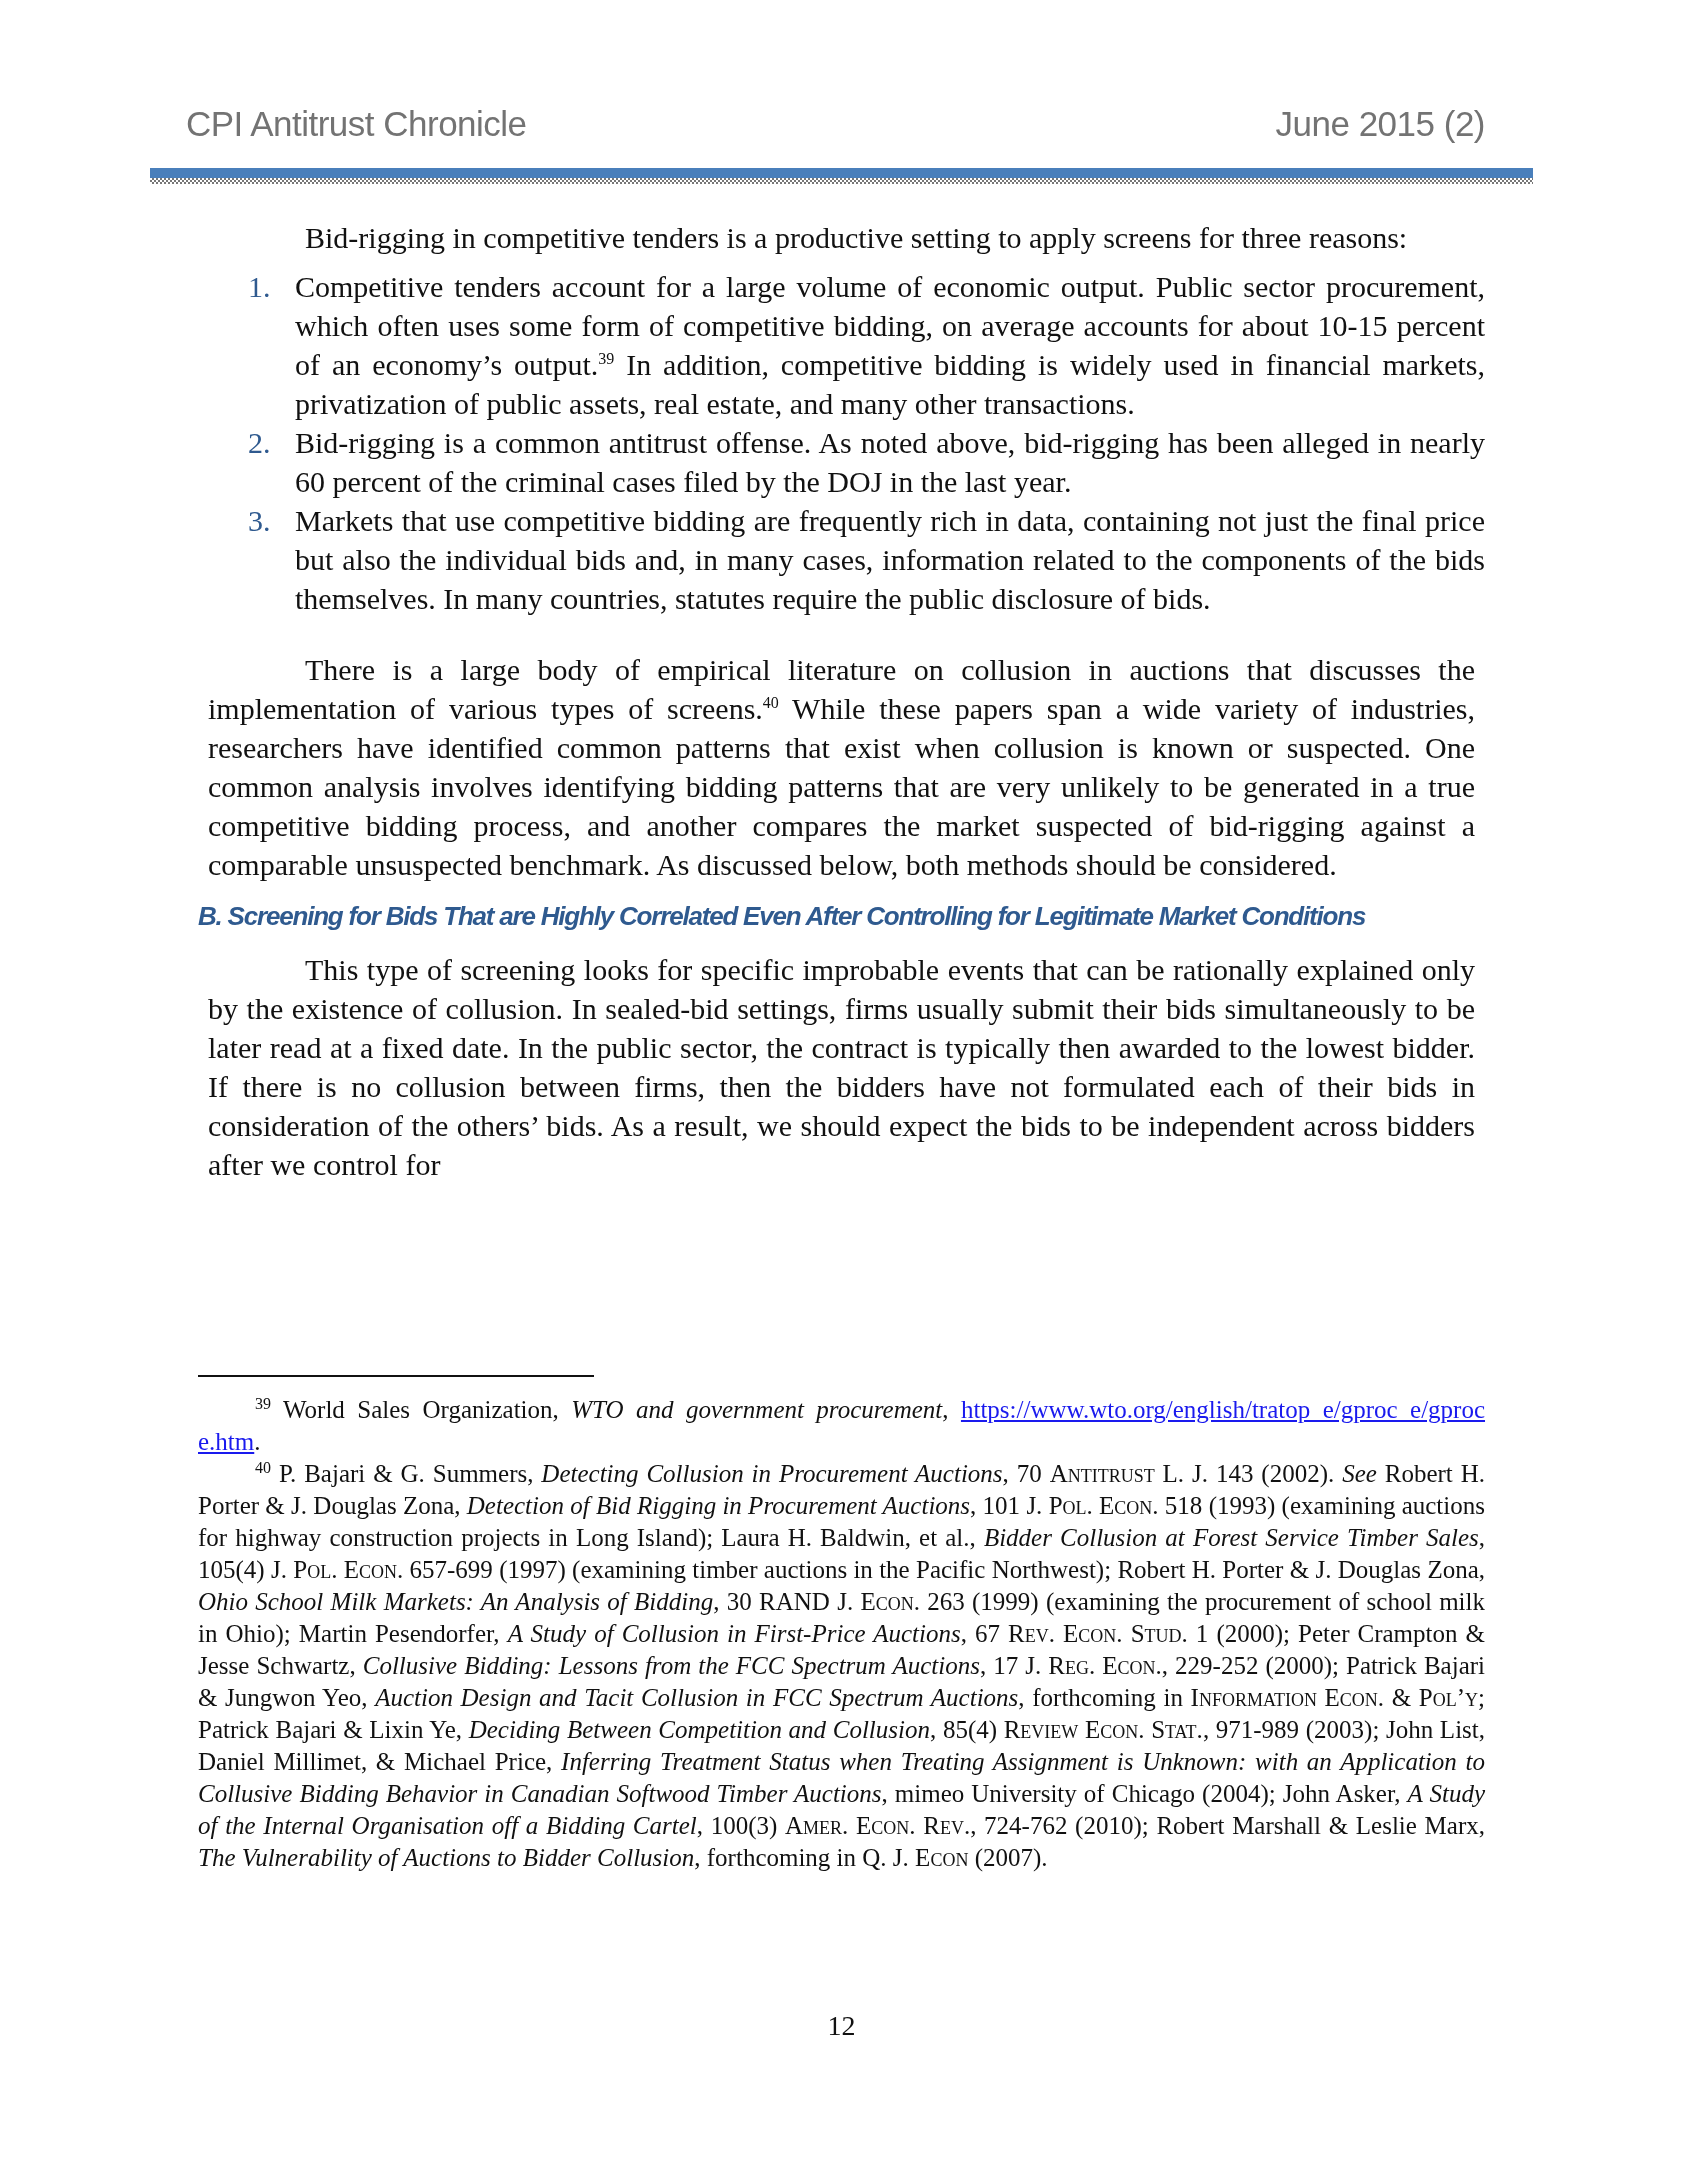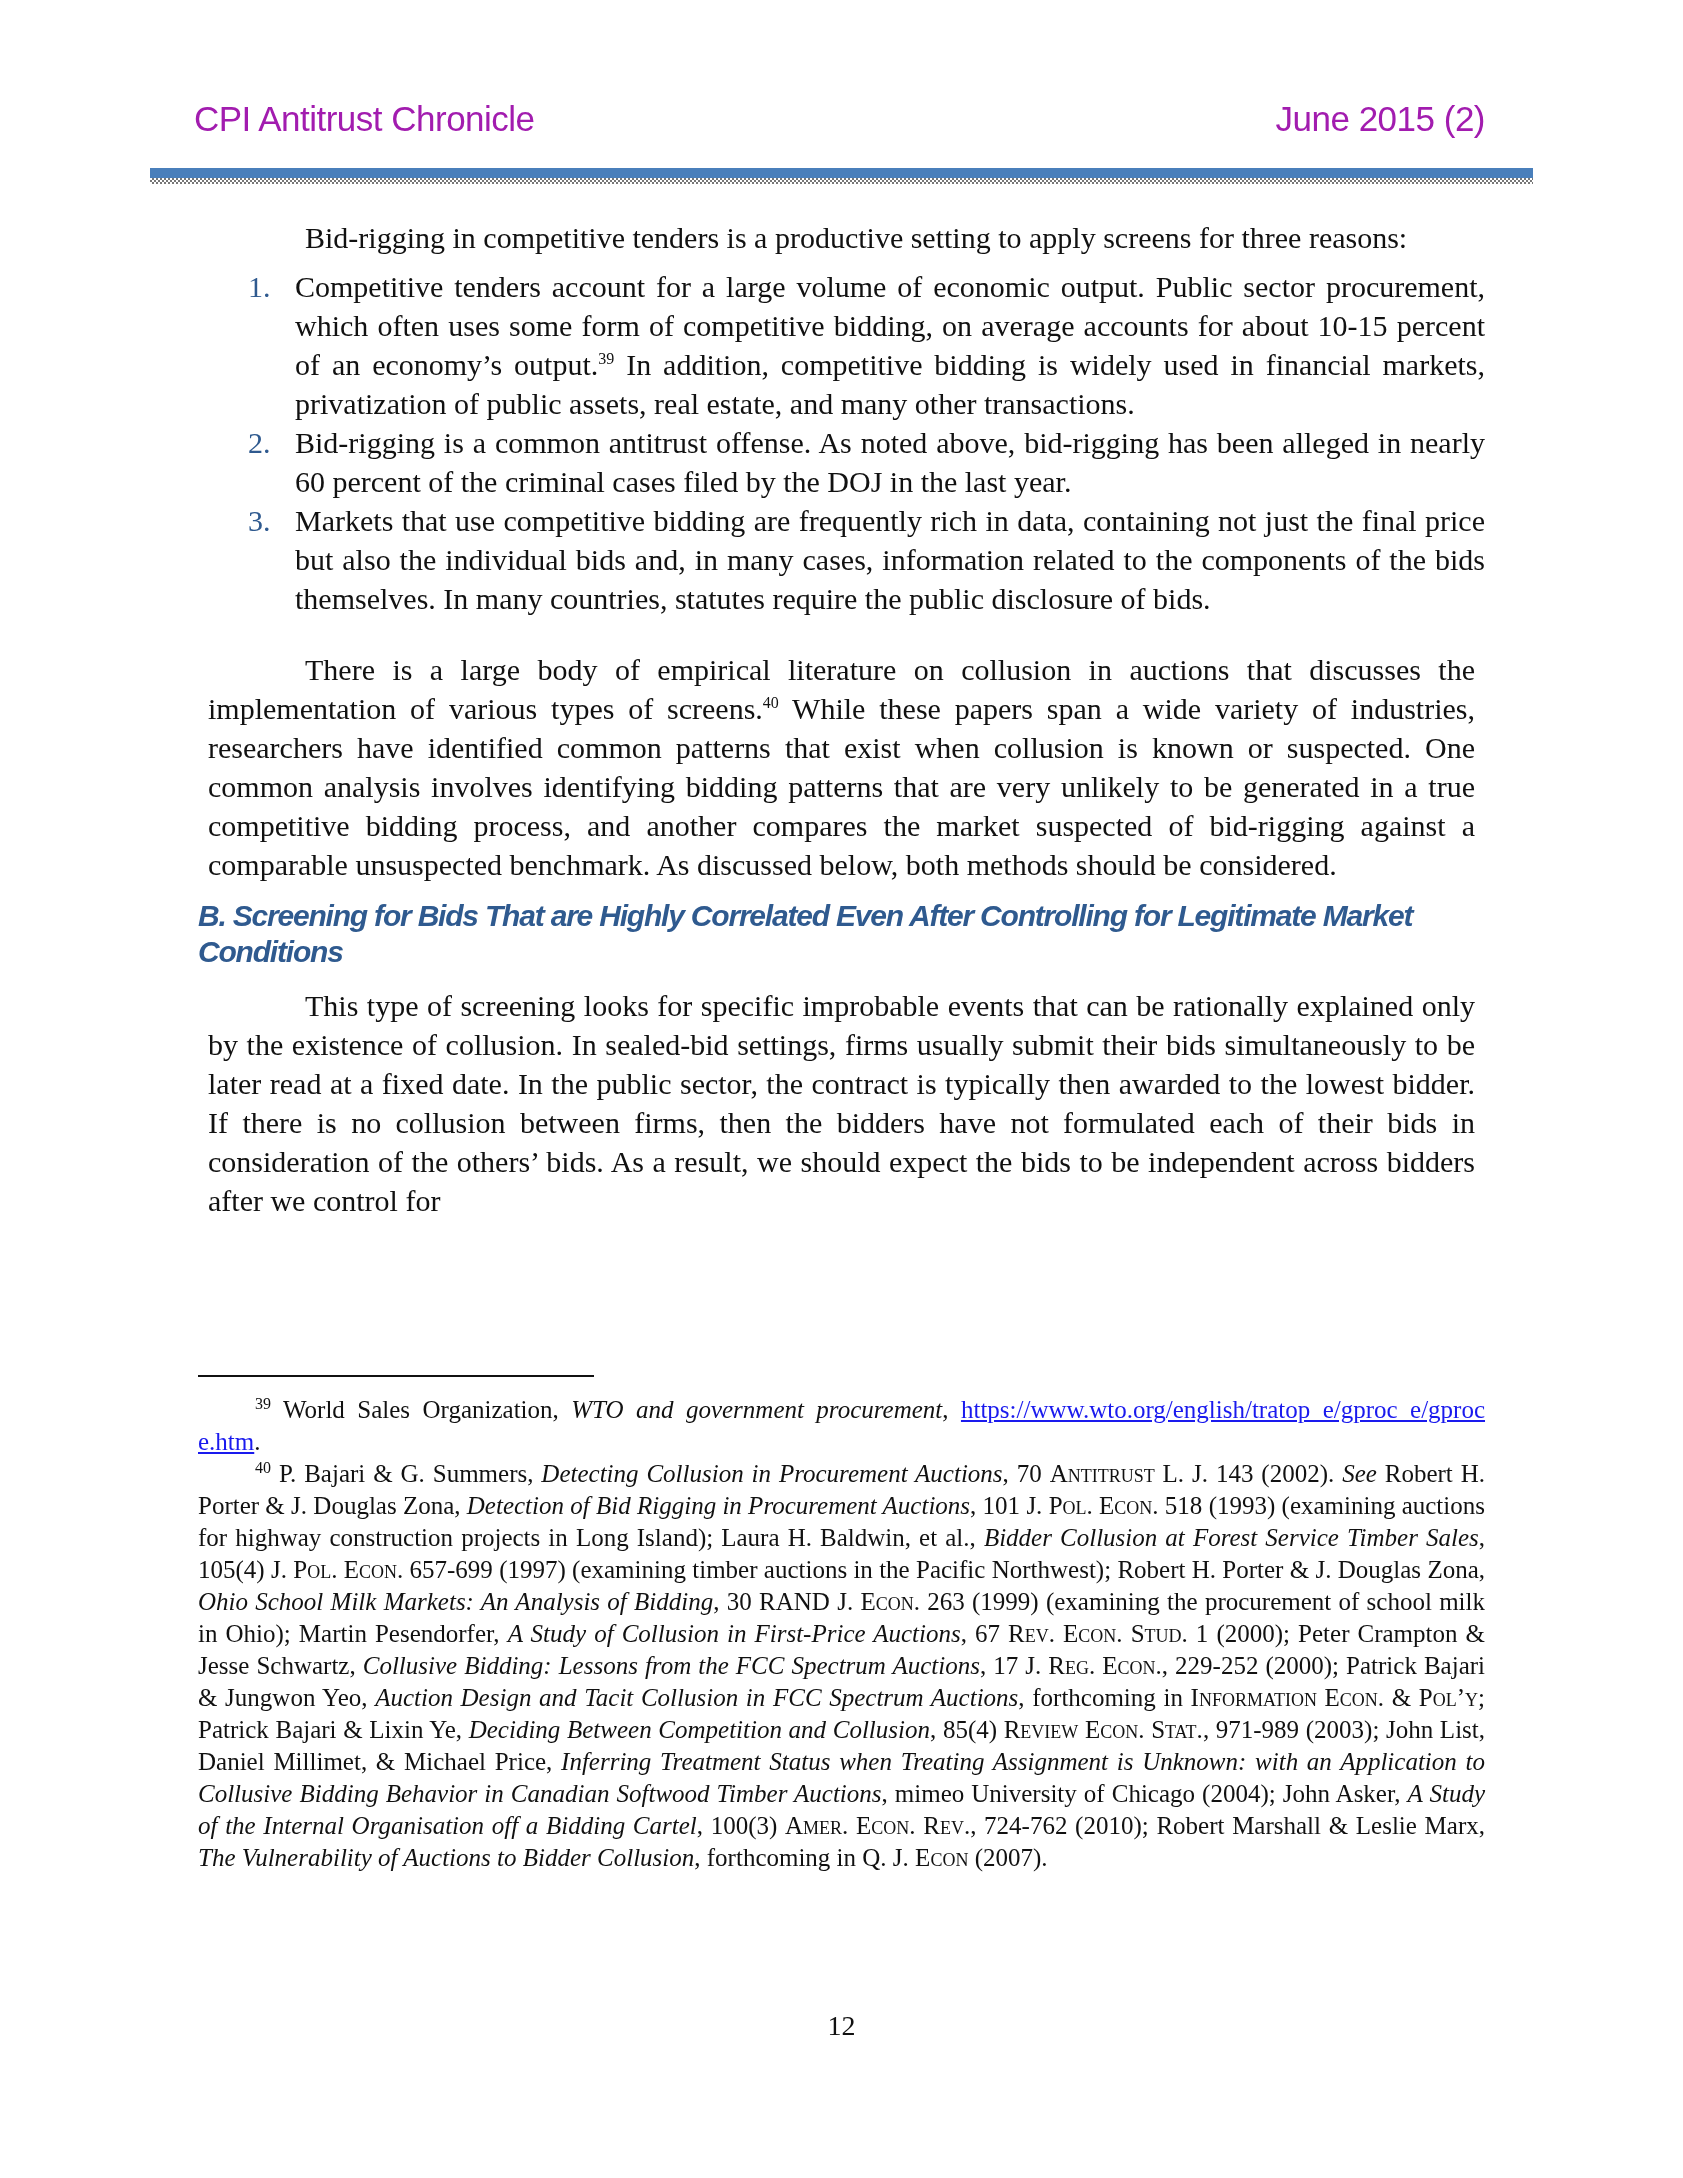--- a/index.html
+++ b/index.html
@@ -1,39 +1,39 @@
 <!DOCTYPE html>
 <html><head>
 <meta charset="utf-8">
 <style>
   html, body { margin: 0; padding: 0; background: #ffffff; }
   body { width: 1683px; height: 2178px; position: relative; overflow: hidden;
          font-family: "Liberation Serif", "DejaVu Serif", serif; color: #111; }
 
   .header { position: absolute; left: 186px; right: 198px; top: 99px; height: 50px;
-            display: flex; justify-content: space-between; 
-            color: #a21caf; font-family: "Liberation Sans", "DejaVu Sans", sans-serif;
-            font-size: 35px; letter-spacing: -0.5px; margin-left: 8px; }
+            display: flex; justify-content: space-between; align-items: center;
+            color: #737373; font-family: "Liberation Sans", "DejaVu Sans", sans-serif;
+            font-size: 35px; letter-spacing: -0.5px; }
   .band { position: absolute; left: 150px; right: 150px; top: 168px; height: 10px; background: #4a7fbb; }
   .band-pattern { position: absolute; left: 150px; right: 150px; top: 178px; height: 6px;
             background-image:
               linear-gradient(45deg, #777 25%, transparent 25%, transparent 75%, #777 75%),
               linear-gradient(45deg, #777 25%, transparent 25%, transparent 75%, #777 75%);
             background-size: 4px 4px; background-position: 0 0, 2px 2px; }
 
   .content { position: absolute; left: 198px; width: 1287px; top: 208px; }
   .para { font-size: 30px; line-height: 39px; text-align: justify; margin: 10px; }
   .indent { text-indent: 97px; }
   .list { margin: 10px 0 0 0; padding: 0; list-style: none; }
   .list li { position: relative; padding-left: 97px; font-size: 30px; line-height: 39px; text-align: justify; }
   .list .num { position: absolute; left: 50px; color: #2f5a8f; }
   .gap { height: 22px; }
 
   .subhead { font-family: "Liberation Sans", "DejaVu Sans", sans-serif; font-style: italic; font-weight: bold;
-             color: #2f5a8f; font-size: 30px; line-height: 36px; letter-spacing: -1.2px; margin: 14px 0 16px 0; }
+             color: #2f5a8f; font-size: 26px; line-height: 36px; letter-spacing: -1.2px; margin: 14px 0 16px 0; }
 
   sup { font-size: 16px; line-height: 0; vertical-align: super; }
 
   .fn-rule { position: absolute; left: 198px; top: 1375px; width: 396px; height: 2px; background: #111; }
   .footnotes { position: absolute; left: 198px; width: 1287px; top: 1394px; }
   .fn { font-size: 25px; line-height: 32px; text-align: justify; margin: 0; text-indent: 57px; }
   .fn i { font-style: italic; }
   .fn a { color: #1a1aee; text-decoration: underline; }
   .sc { font-variant: small-caps; margin-top: 40px; }
 

